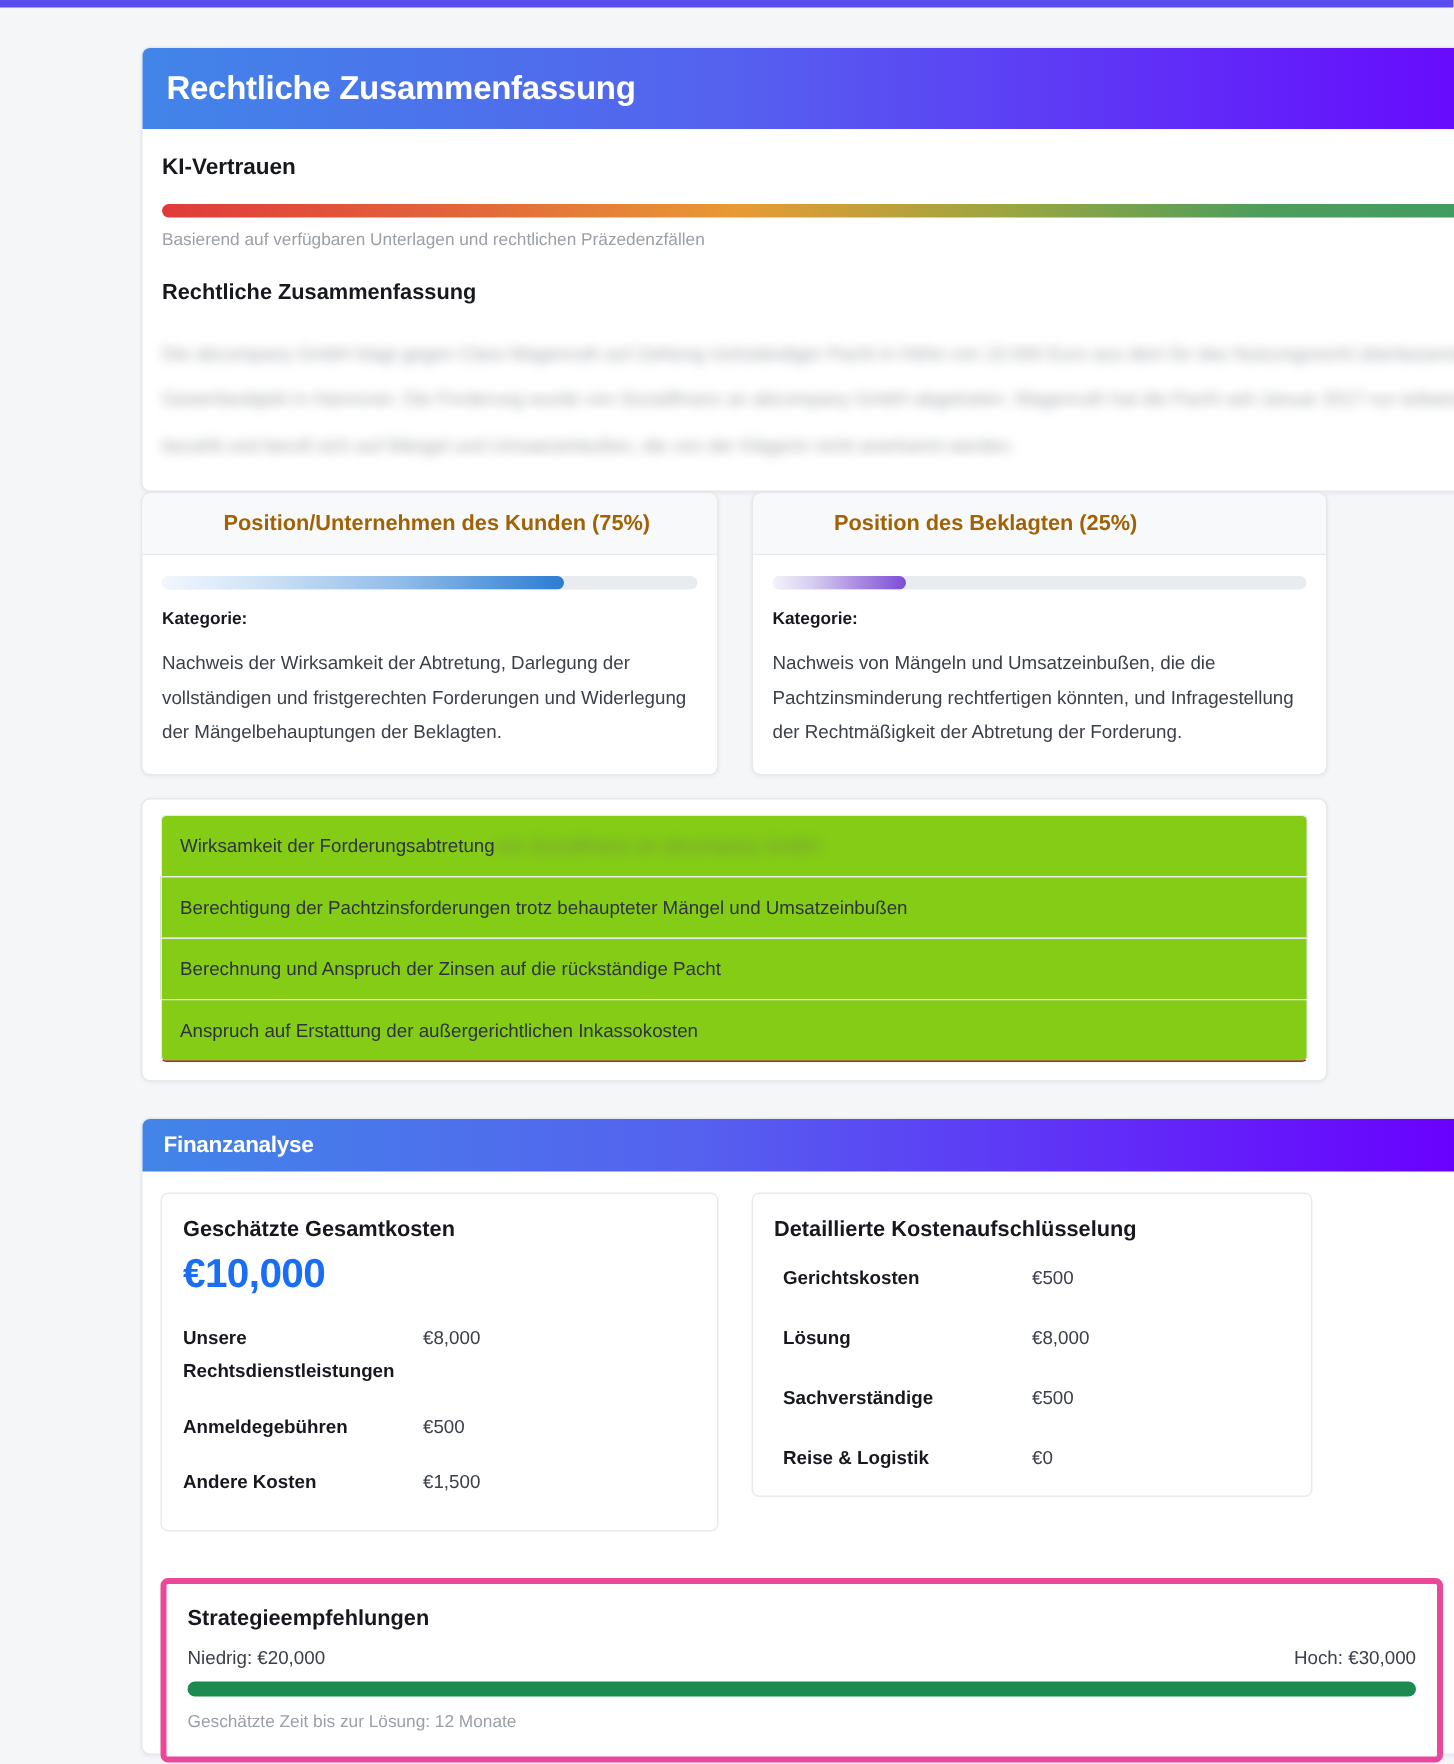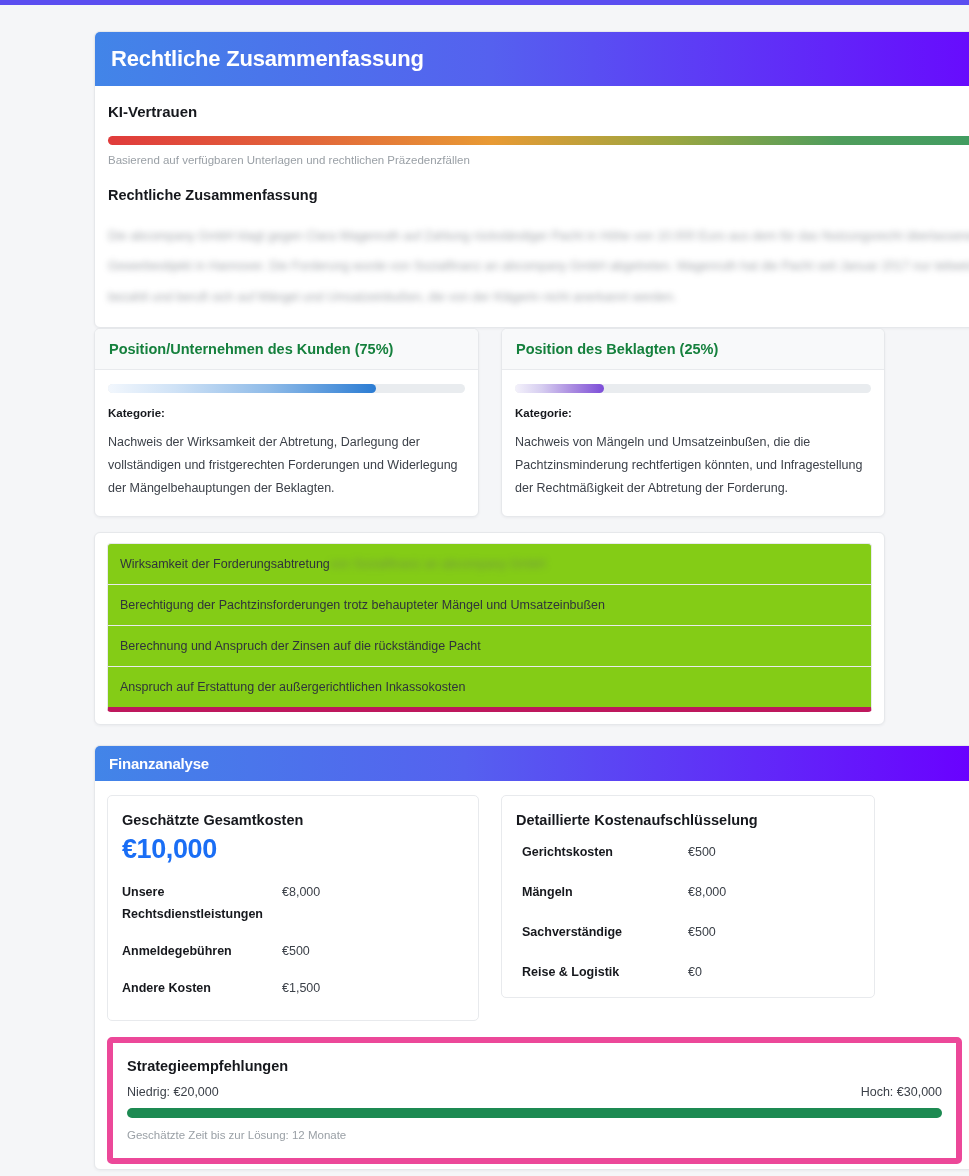--- a/index.html
+++ b/index.html
@@ -56,21 +56,22 @@
 
   .card-header-plain {
     background: #f8f9fa;
     border-bottom: 1px solid #e8eaed;
     padding: 12px 14px;
     border-radius: 5px 5px 0 0;
   }
   .card-header-plain .title {
     font-size: 14.5px;
     font-weight: 700;
-    color: #15803d;
+    color: #a16207;
+    margin-left: 40px;
   }
 
   
   .summary-card {
     position: absolute;
     left: 94px; top: 31px;
     width: 941px;
   }
   .summary-body { padding: 16px 13px 14px 13px; }
 
@@ -172,21 +173,21 @@
     border-bottom: none;
     padding: 13px 12px;
     font-size: 12.5px;
     color: #2f343b;
     background: #84cc16;
     display: flex;
     align-items: center;
   }
   .point-item:first-child { border-radius: 4px 4px 0 0; }
   .point-item:last-child {
-    border-bottom: 5px solid #be185d;
+    border-bottom: 1px solid #be185d;
     border-radius: 0 0 4px 4px;
   }
   .point-redacted {
     filter: blur(3.6px);
     opacity: 0.5;
     color: #5a6069;
     user-select: none;
   }
 
   
@@ -245,22 +246,22 @@
     color: #3c4149;
     line-height: 1.75;
   }
 
   .cost-card.right .cost-lines { margin-top: 14px; }
   .cost-card.right .cost-line { margin-bottom: 18px; padding-left: 6px; }
   .cost-card.right .cost-line .k { width: 166px; }
 
   
   .strategy-card {
-    margin-top: 16px;
-    border: 6px solid #ec4899;
+    margin-top: 31px;
+    border: 4px solid #ec4899;
     border-radius: 5px;
     background: #ffffff;
     padding: 15px 14px 17px 14px;
   }
   .strategy-title {
     font-size: 14.5px;
     font-weight: 700;
     color: #16181d;
   }
   .strategy-range {
@@ -380,21 +381,21 @@
         </div>
 
         <div class="cost-card right">
           <div class="cost-title">Detaillierte Kostenaufschlüsselung</div>
           <div class="cost-lines" id="breakdown-lines">
               <div class="cost-line">
                 <div class="k">Gerichtskosten</div>
                 <div class="v">€500</div>
               </div>
               <div class="cost-line">
-                <div class="k">Mängeln</div>
+                <div class="k">Lösung</div>
                 <div class="v">€8,000</div>
               </div>
               <div class="cost-line">
                 <div class="k">Sachverständige</div>
                 <div class="v">€500</div>
               </div>
               <div class="cost-line">
                 <div class="k">Reise &amp; Logistik</div>
                 <div class="v">€0</div>
               </div>

